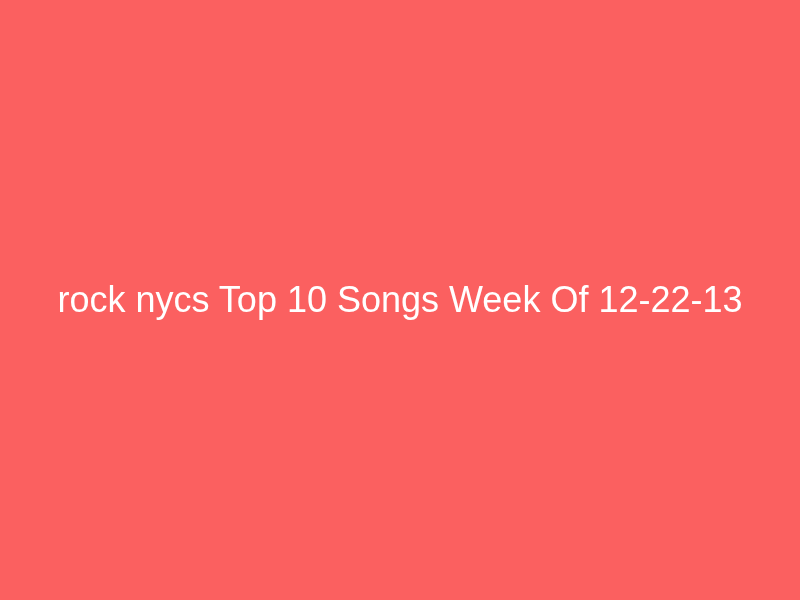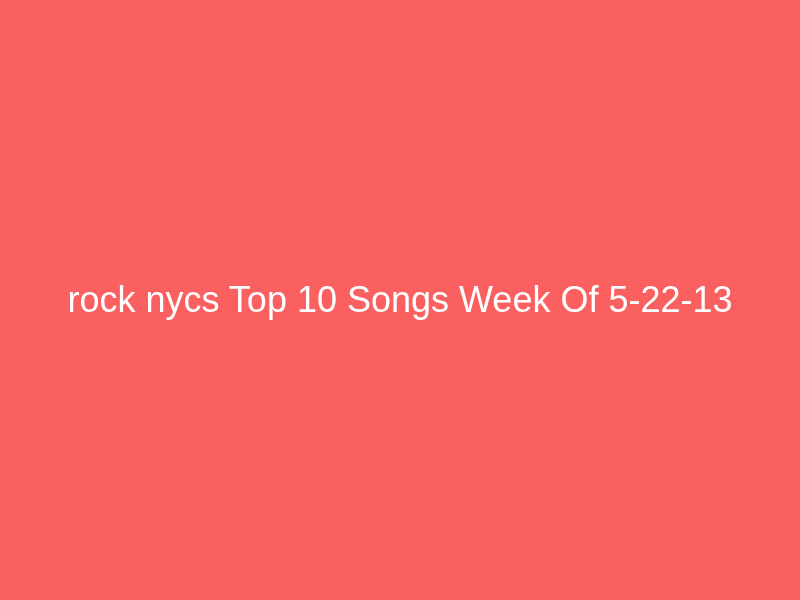--- a/index.html
+++ b/index.html
@@ -39,14 +39,14 @@
     line-height: 44px;
     letter-spacing: 0px;
     white-space: nowrap;
     text-align: center;
   }
 </style>
 </head>
 <body>
 
 <div class="placeholder-card" style="background-color: rgb(251, 96, 96);">
-  <span class="caption" style="color: rgb(255, 255, 255);">rock nycs Top 10 Songs Week Of 5-22-13</span>
+  <span class="caption" style="color: rgb(255, 255, 255);">rock nycs Top 10 Songs Week Of 12-22-13</span>
 </div>
 
 </body></html>

